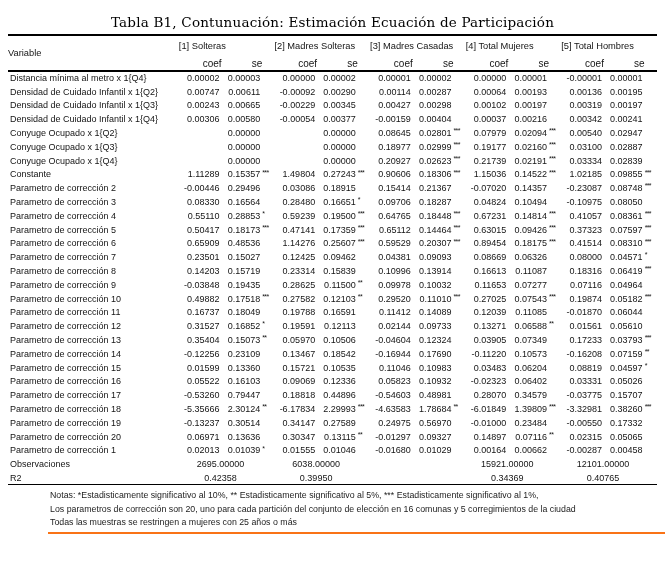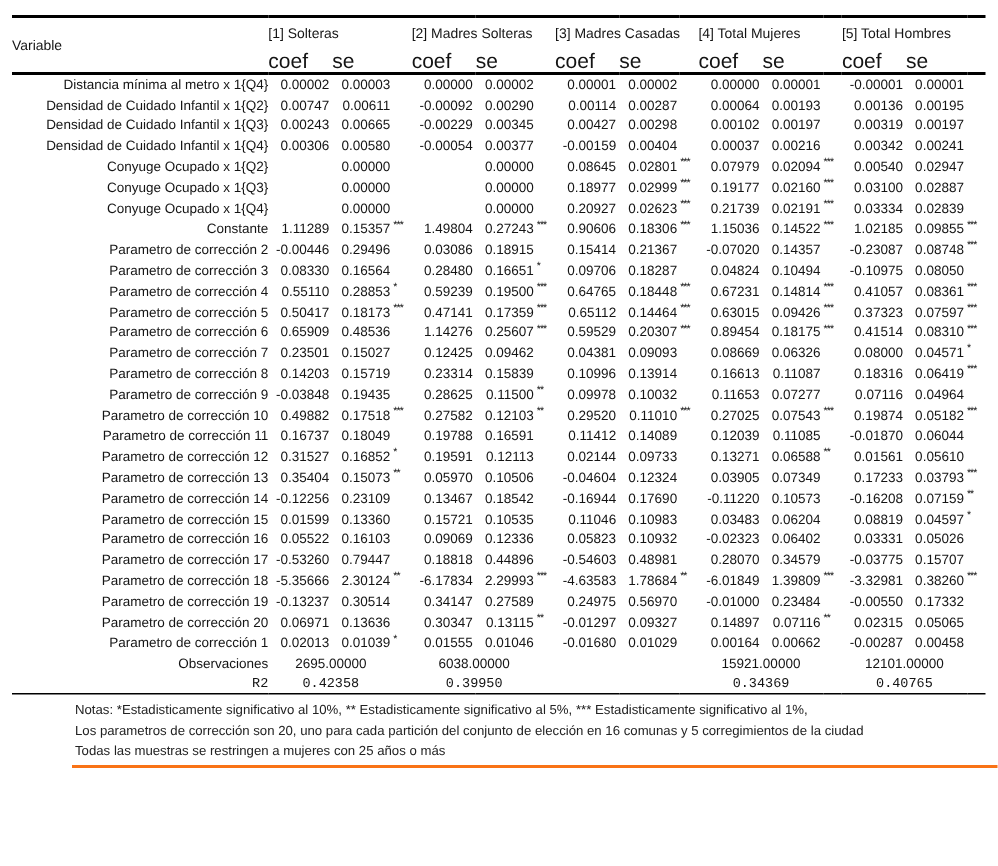--- a/index.html
+++ b/index.html
@@ -18,38 +18,39 @@
   col.vcol{width:168px;}
   col.ccol{width:42px;}
   col.scol{width:40px;}
   col.stcol{width:12px;}
   th{font-weight:normal;padding:0;}
   td{padding:0;}
   tr.grp-row{height:21px;}
   tr.sub-row{height:15px;}
   th.var-h{text-align:left;vertical-align:middle;border-bottom:2.5px solid #000;font-size:9.3px;}
   th.group-h{text-align:left;vertical-align:middle;font-size:9.3px;white-space:nowrap;}
-  tr.sub-row th{border-bottom:2.5px solid #000;text-align:left;font-size:14px;}
+  tr.sub-row th{border-bottom:2.5px solid #000;text-align:right;font-size:10px;}
   tbody tr{height:13.8px;}
-  td.var{text-align:right;white-space:nowrap;overflow:hidden;padding-left:2px;}
+  td.var{text-align:left;white-space:nowrap;overflow:hidden;padding-left:2px;}
   td.num{text-align:right;white-space:nowrap;padding-right:2px;font-variant-numeric:tabular-nums;}
   td.stars{font-size:7px;line-height:8px;vertical-align:top;text-align:left;padding-top:1px;letter-spacing:-0.6px;white-space:nowrap;overflow:visible;}
   td.center{text-align:center;white-space:nowrap;}
-  tr.r2-row td{border-bottom:1.8px solid #000;font-family:Liberation Mono, monospace;}
+  tr.r2-row td{border-bottom:1.8px solid #000;}
   .notes{
     font-family:Liberation Sans, sans-serif;font-size:8.8px;color:#222;
     line-height:13.4px;margin-top:3px;padding:1px 0 2px 2px;
     border-bottom:2px solid #f97316;width:655px;margin-left:40px;
   }
   .notes div{white-space:nowrap;overflow:hidden;}
 </style>
 </head>
 <body>
 
 <div class="page">
+  <div class="title">Tabla B1, Contunuación: Estimación Ecuación de Participación</div>
 
   <table class="est">
     <colgroup>
         <col class="vcol">
         <col class="ccol">
         <col class="scol">
         <col class="stcol">
         <col class="ccol">
         <col class="scol">
         <col class="stcol">

